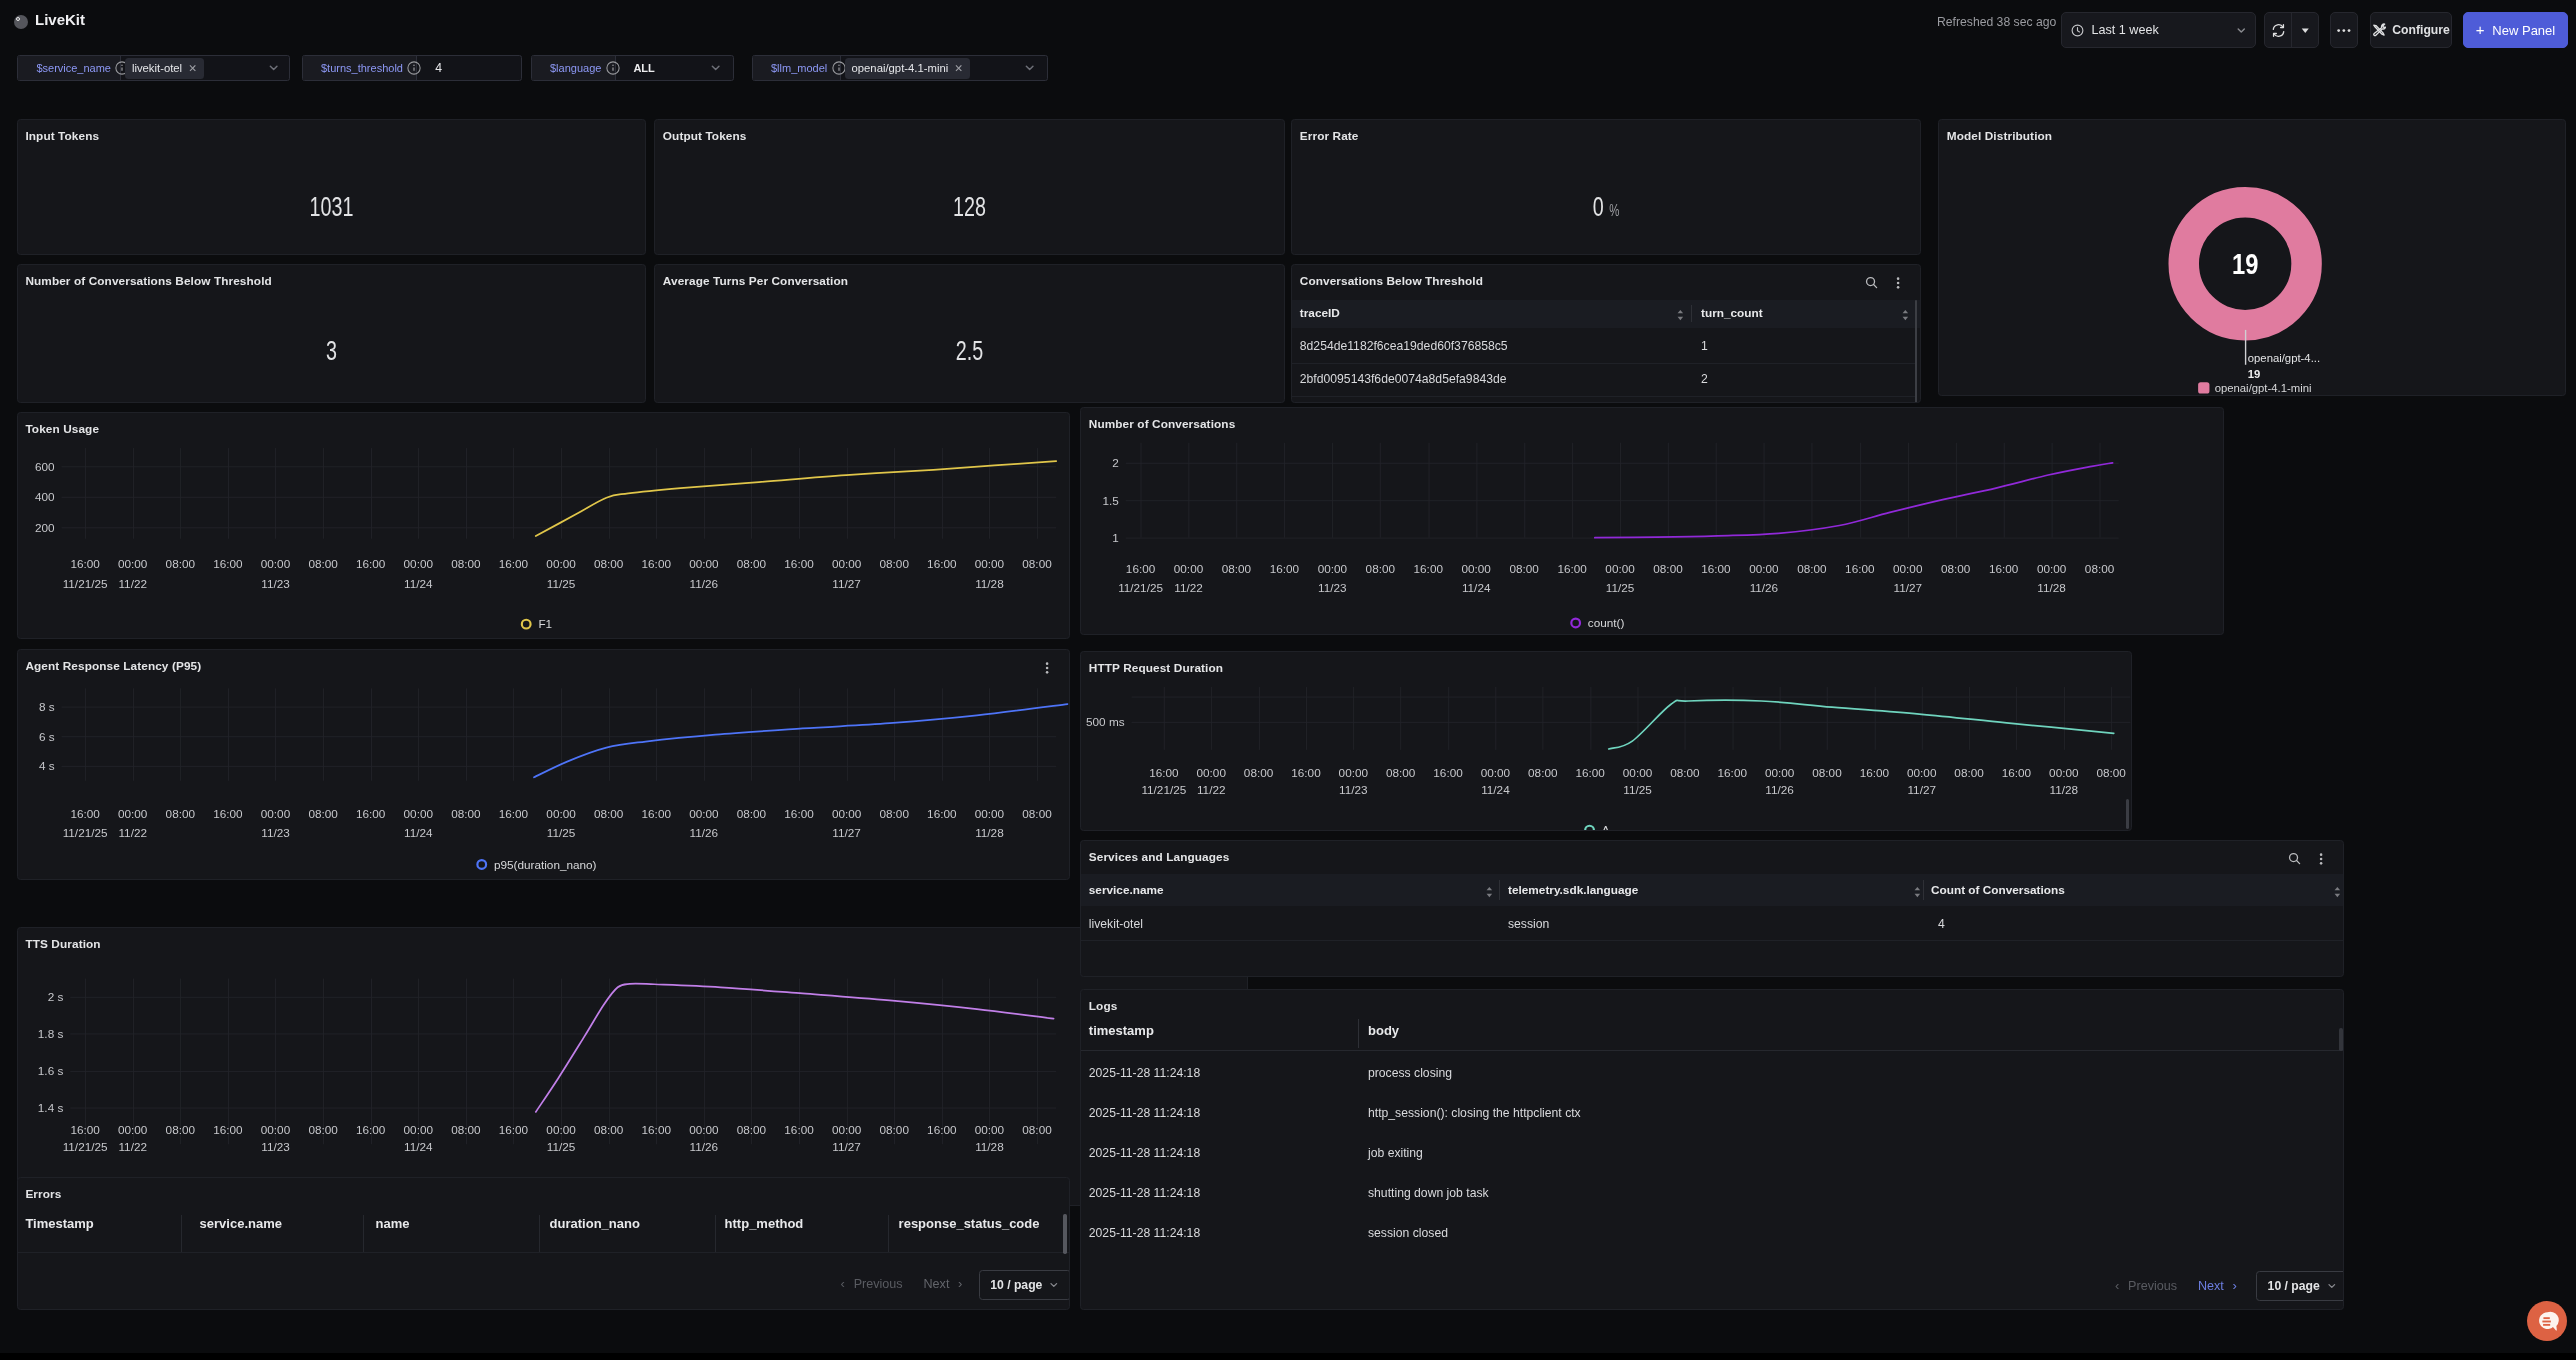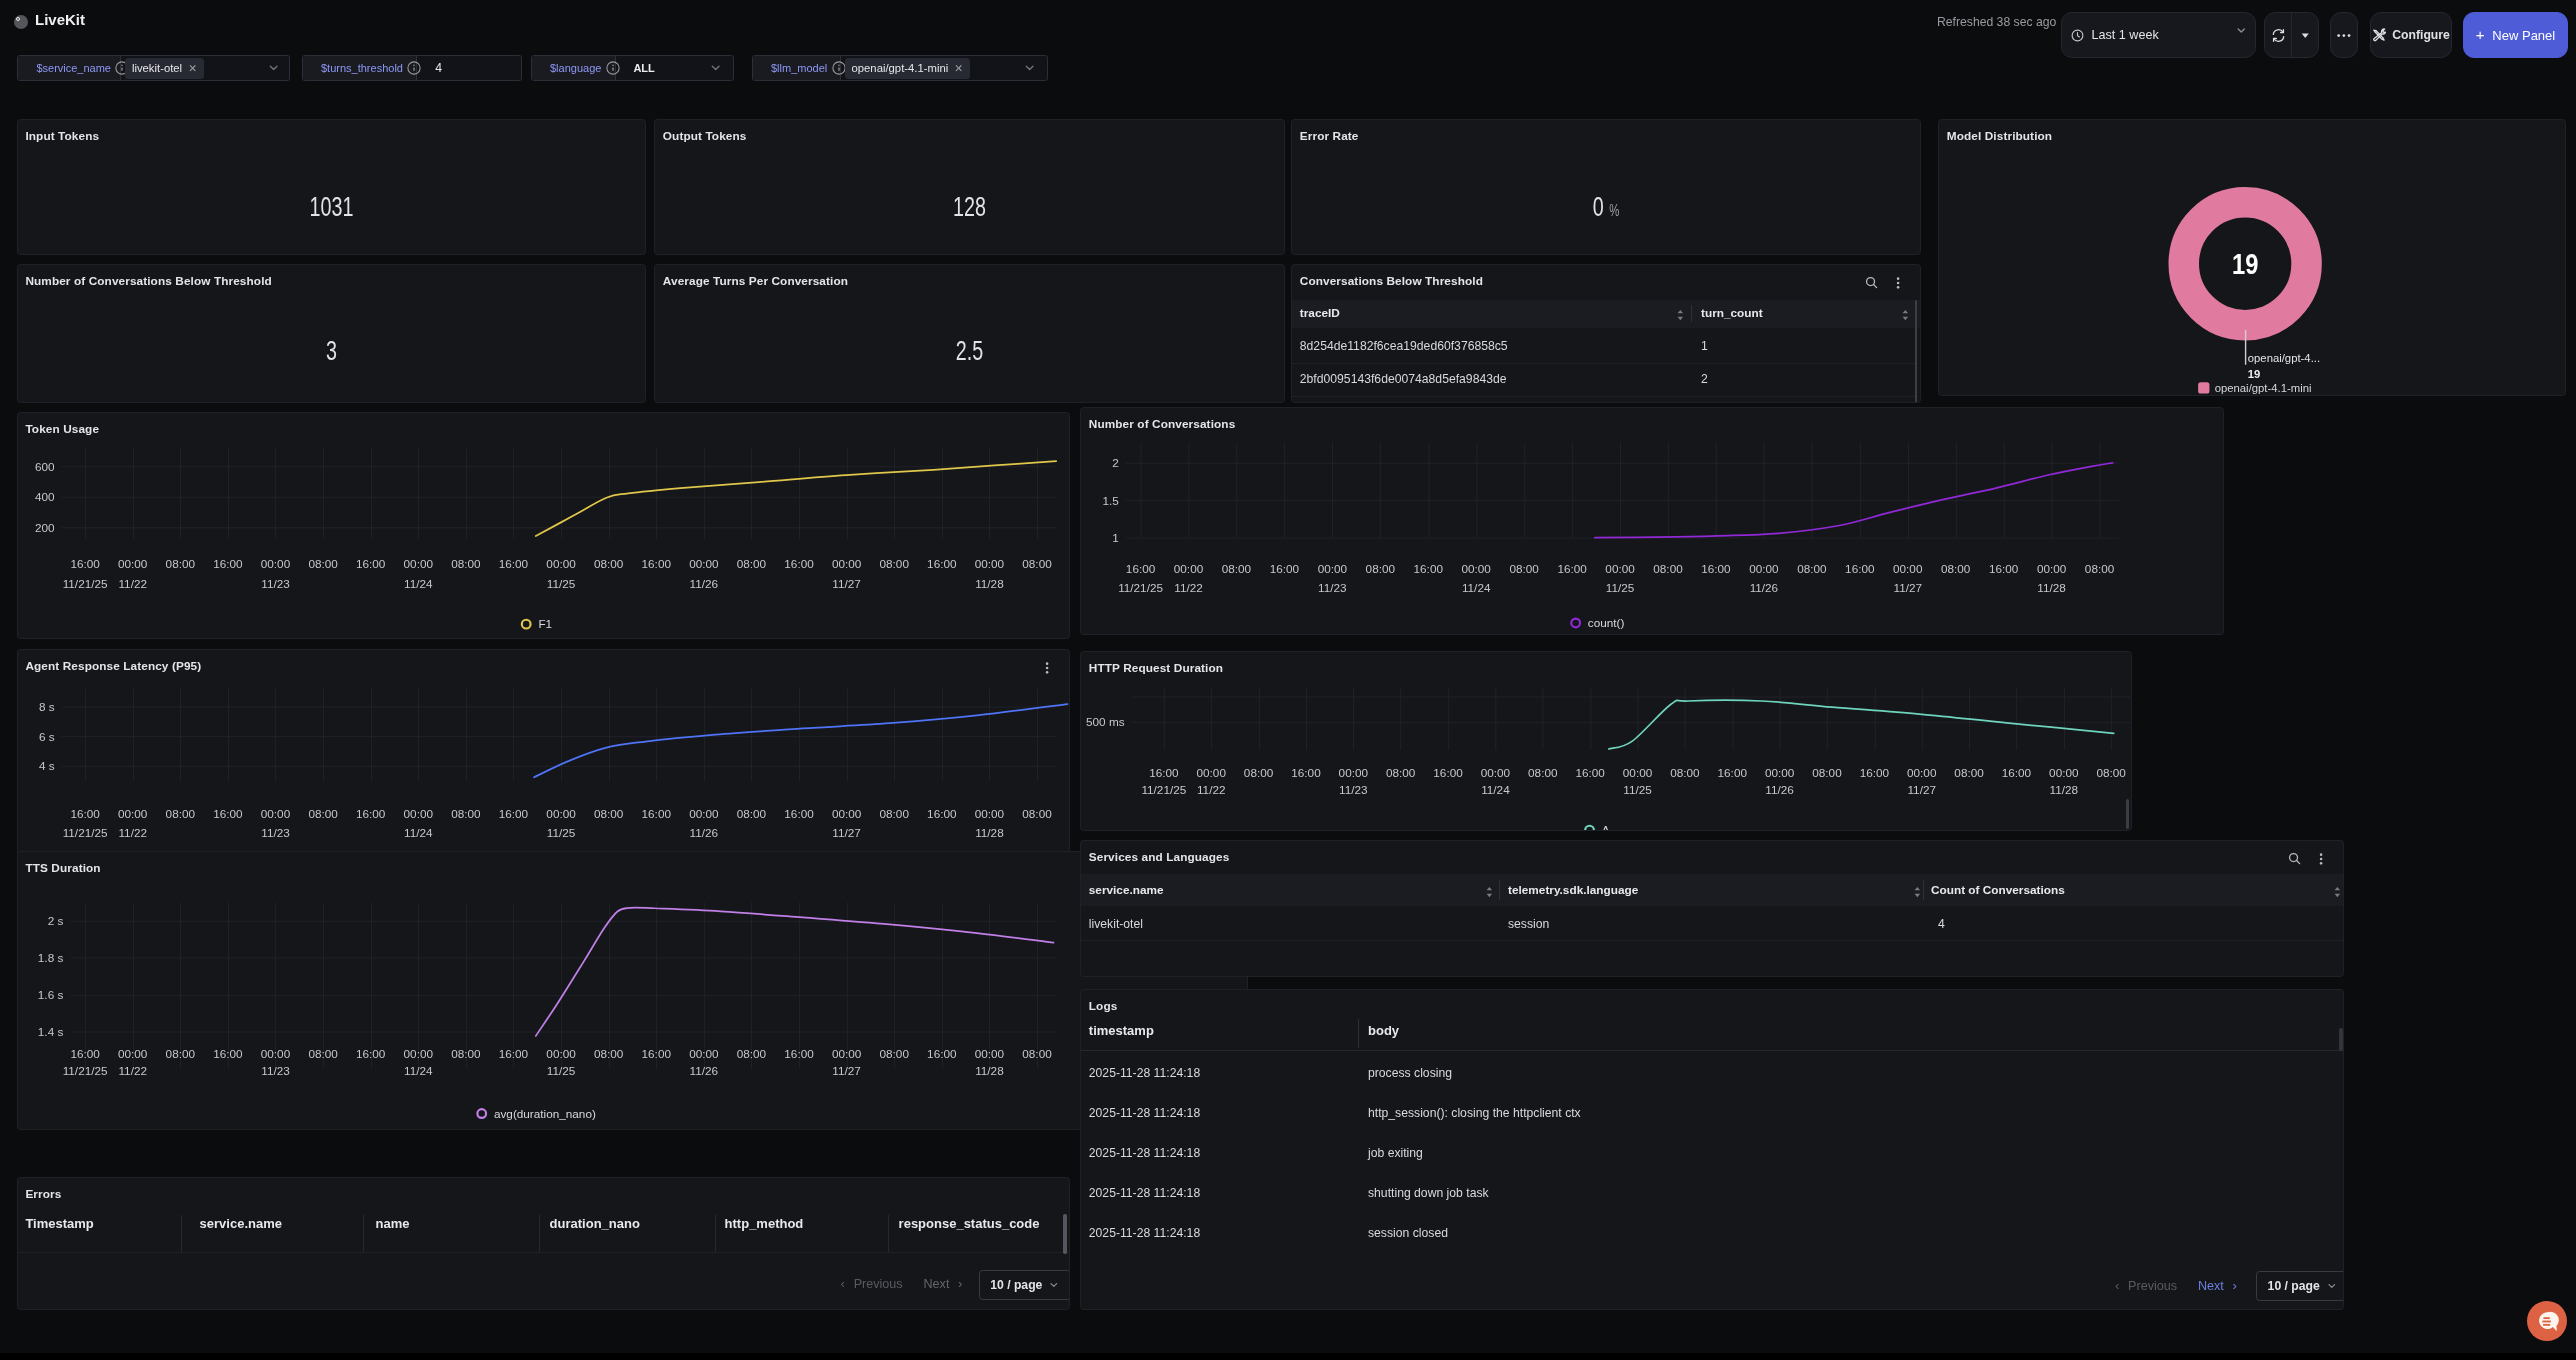--- a/index.html
+++ b/index.html
@@ -1,19 +1,19 @@
 <!DOCTYPE html>
 <html style="font-size:14px"><head><meta charset="utf-8"><style>
 *{margin:0;padding:0;box-sizing:border-box}
 html,body{width:2576px;height:1360px;background:#0b0c0e;font-family:"Liberation Sans",sans-serif;overflow:hidden;position:relative}
 .abs{position:absolute}
 .panel{position:absolute;background:#15161a;border:0.9px solid #1f2127;border-radius:3.5px}
 .ptitle{position:absolute;left:7.8px;top:8.7px;font-size:11.8px;font-weight:700;color:#e4e5e7;letter-spacing:0.1px}
 .bignum{position:absolute;left:0;right:0;text-align:center;font-size:27px;font-weight:400;color:#e2e3e5;transform:scaleX(.73);line-height:27px}
-.hbtn{position:absolute;height:46px;background:#17181d;border:0.9px solid #26272e;border-radius:11px;display:flex;align-items:center;justify-content:center;color:#dededf}
+.hbtn{position:absolute;height:36px;background:#17181d;border:0.9px solid #26272e;border-radius:5px;display:flex;align-items:center;justify-content:center;color:#dededf}
 .pill{position:absolute;top:55px;height:26px;border:0.9px solid #2c2e38;border-radius:2.6px;display:flex;background:#121318}
 .plabel{display:flex;align-items:center;gap:4.4px;background:#1a1b21;color:#8d98f5;font-size:11px;padding:0 18px;border-right:0.9px solid #2c2e38;white-space:nowrap}
 .plabel svg{flex-shrink:0}
 .psel{display:flex;align-items:center;position:relative}
 .tag{background:#282a33;border-radius:3.5px;color:#e6e7ea;font-size:11.3px;height:21px;display:flex;align-items:center;padding:0 7px;gap:6.1px;margin-left:3.5px;white-space:nowrap}
 .tag .x{color:#9fa0a6;font-size:10.5px}
 .thead-bg{position:absolute;background:#1a1c22}
 .th{position:absolute;font-size:11.8px;font-weight:700;color:#e8e9eb}
 .td{position:absolute;font-size:12.2px;color:#d9dadd}
 .colsep{position:absolute;width:0.9px;background:#2e3036}
@@ -430,21 +430,21 @@
       <text x="1072.4" y="143" font-family="Liberation Sans, sans-serif" font-size="13.5" fill="#c7c8cc" text-anchor="middle" font-weight="400">16:00</text>
       <text x="1126.7" y="143" font-family="Liberation Sans, sans-serif" font-size="13.5" fill="#c7c8cc" text-anchor="middle" font-weight="400">00:00</text>
       <text x="1126.7" y="163" font-family="Liberation Sans, sans-serif" font-size="13.5" fill="#c7c8cc" text-anchor="middle" font-weight="400">11/28</text>
       <text x="1181.0" y="143" font-family="Liberation Sans, sans-serif" font-size="13.5" fill="#c7c8cc" text-anchor="middle" font-weight="400">08:00</text>
       <path d="M605.0,111.0 C609.5,109.5 620.2,110.5 632.0,102.0 C643.8,93.5 665.3,67.7 676.0,60.0 C686.7,52.3 678.7,56.7 696.0,56.0 C713.3,55.3 752.5,54.8 780.0,56.0 C807.5,57.2 830.8,60.5 861.0,63.0 C891.2,65.5 927.7,68.0 961.0,71.0 C994.3,74.0 1023.8,77.3 1061.0,81.0 C1098.2,84.7 1163.5,91.0 1184.0,93.0" fill="none" stroke="#6fd4be" stroke-width="2" stroke-linecap="round"></path>
       <circle cx="583" cy="204" r="5" fill="none" stroke="#6fd4be" stroke-width="2.5"></circle>
       <text x="597" y="209" font-family="Liberation Sans, sans-serif" font-size="13.5" fill="#d7d8da" text-anchor="start" font-weight="400">A</text>
     </svg>
     <div class="abs" style="right:1.7px;top:147px;width:3.5px;height:30px;background:#3b3d44;border-radius:1.7px"></div>
   </div>
-<div class="panel" style="left:16.6px;top:851px;width:1231px;height:279px;overflow:hidden">
+<div class="panel" style="left:16.6px;top:927px;width:1231px;height:279px;overflow:hidden">
     <div class="ptitle">TTS Duration</div>
     <svg width="1053" height="279" viewBox="0 0 1208 320" style="position:absolute;left:0;top:0">
       <line x1="77.5" y1="58" x2="77.5" y2="248" stroke="#232429" stroke-width="1"></line>
       <line x1="132.5" y1="58" x2="132.5" y2="248" stroke="#232429" stroke-width="1"></line>
       <line x1="186.5" y1="58" x2="186.5" y2="248" stroke="#232429" stroke-width="1"></line>
       <line x1="241.5" y1="58" x2="241.5" y2="248" stroke="#232429" stroke-width="1"></line>
       <line x1="295.5" y1="58" x2="295.5" y2="248" stroke="#232429" stroke-width="1"></line>
       <line x1="350.5" y1="58" x2="350.5" y2="248" stroke="#232429" stroke-width="1"></line>
       <line x1="405.5" y1="58" x2="405.5" y2="248" stroke="#232429" stroke-width="1"></line>
       <line x1="459.5" y1="58" x2="459.5" y2="248" stroke="#232429" stroke-width="1"></line>

